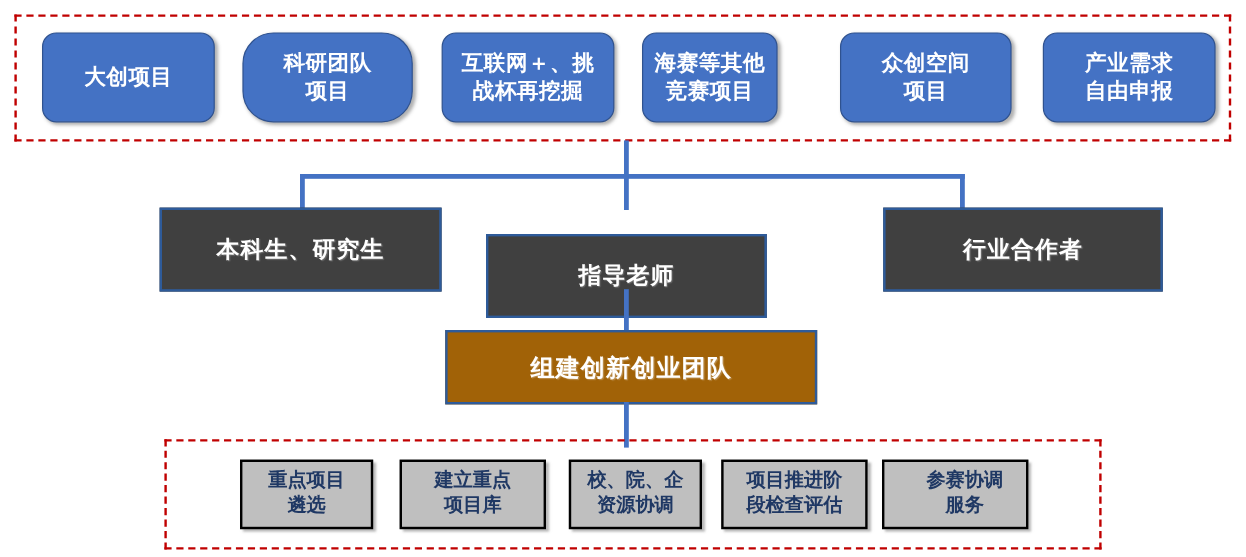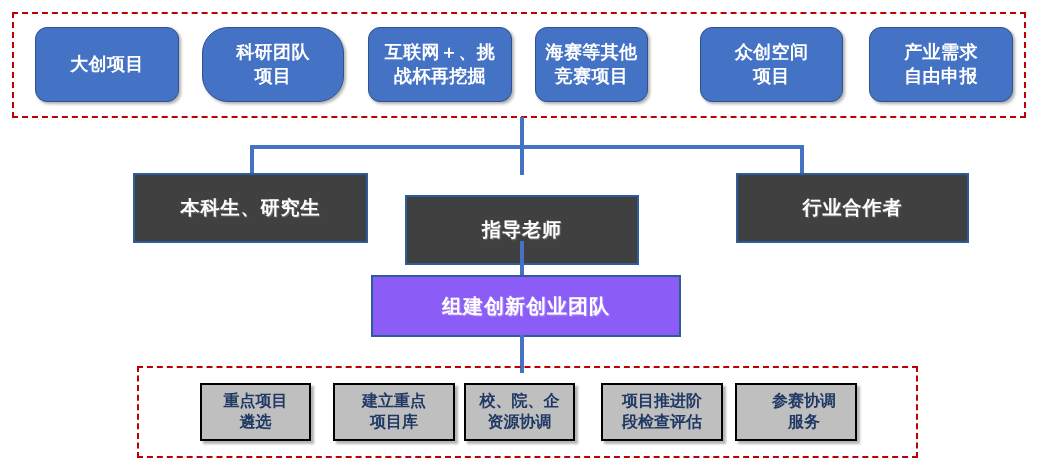--- a/index.html
+++ b/index.html
@@ -89,21 +89,21 @@
   .actor-1 { left: 405px; width: 234px; margin-top: 22px; }
   .actor-2 { left: 688px; width: 233px; margin-left: 48px; }
 
   
   #team-box {
     position: absolute;
     left: 371px;
     top: 275px;
     width: 310px;
     height: 62px;
-    background: #8b5cf6;
+    background: #a16207;
     border: 2px solid #2E5B9A;
     box-sizing: border-box;
     color: #ffffff;
     font-size: 20px;
     font-weight: bold;
     display: flex;
     align-items: center;
     justify-content: center;
     text-align: center;
     letter-spacing: 1px;
@@ -126,21 +126,21 @@
     display: flex;
     align-items: center;
     justify-content: center;
     text-align: center;
     white-space: pre-line;
     box-shadow: 2.5px 2.5px 2px rgba(120,120,120,0.55);
     padding: 0 2px;
   }
   .svc-0 { left: 200px; width: 111px; }
   .svc-1 { left: 333px; width: 122px; }
-  .svc-2 { left: 464px; width: 111px; }
+  .svc-2 { left: 474px; width: 111px; }
   .svc-3 { left: 601px; width: 122px; }
   .svc-4 { left: 735px; width: 122px; padding-left: 18px; }
 
   
   .conn {
     position: absolute;
     background: #4472C4;
   }
   .conn-v { width: 4px; }
   .conn-h { height: 4px; }

